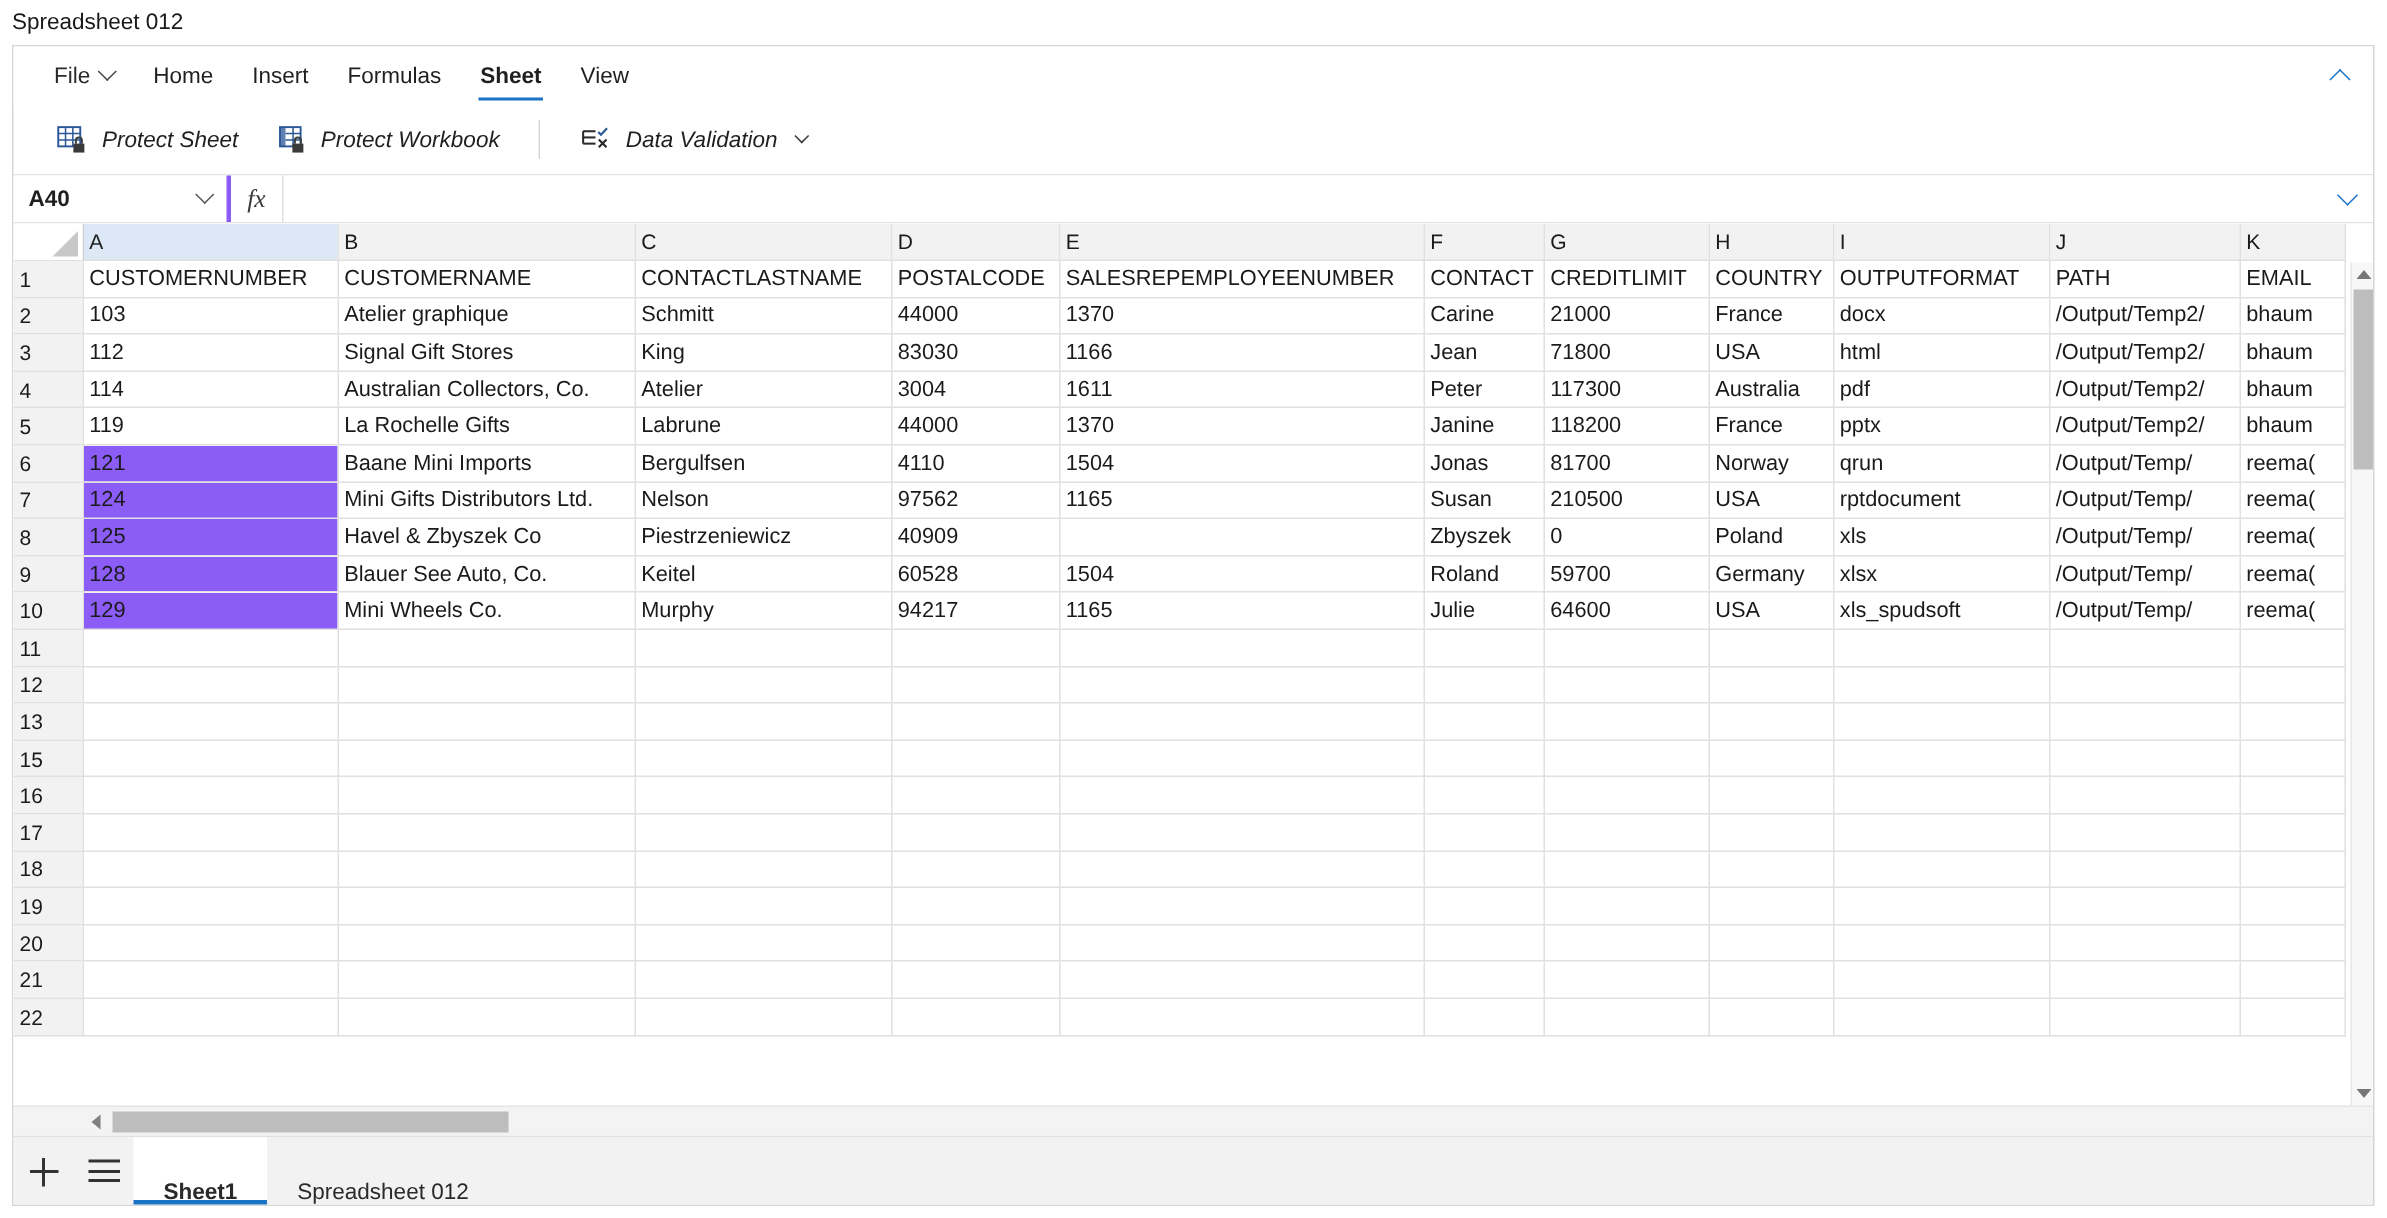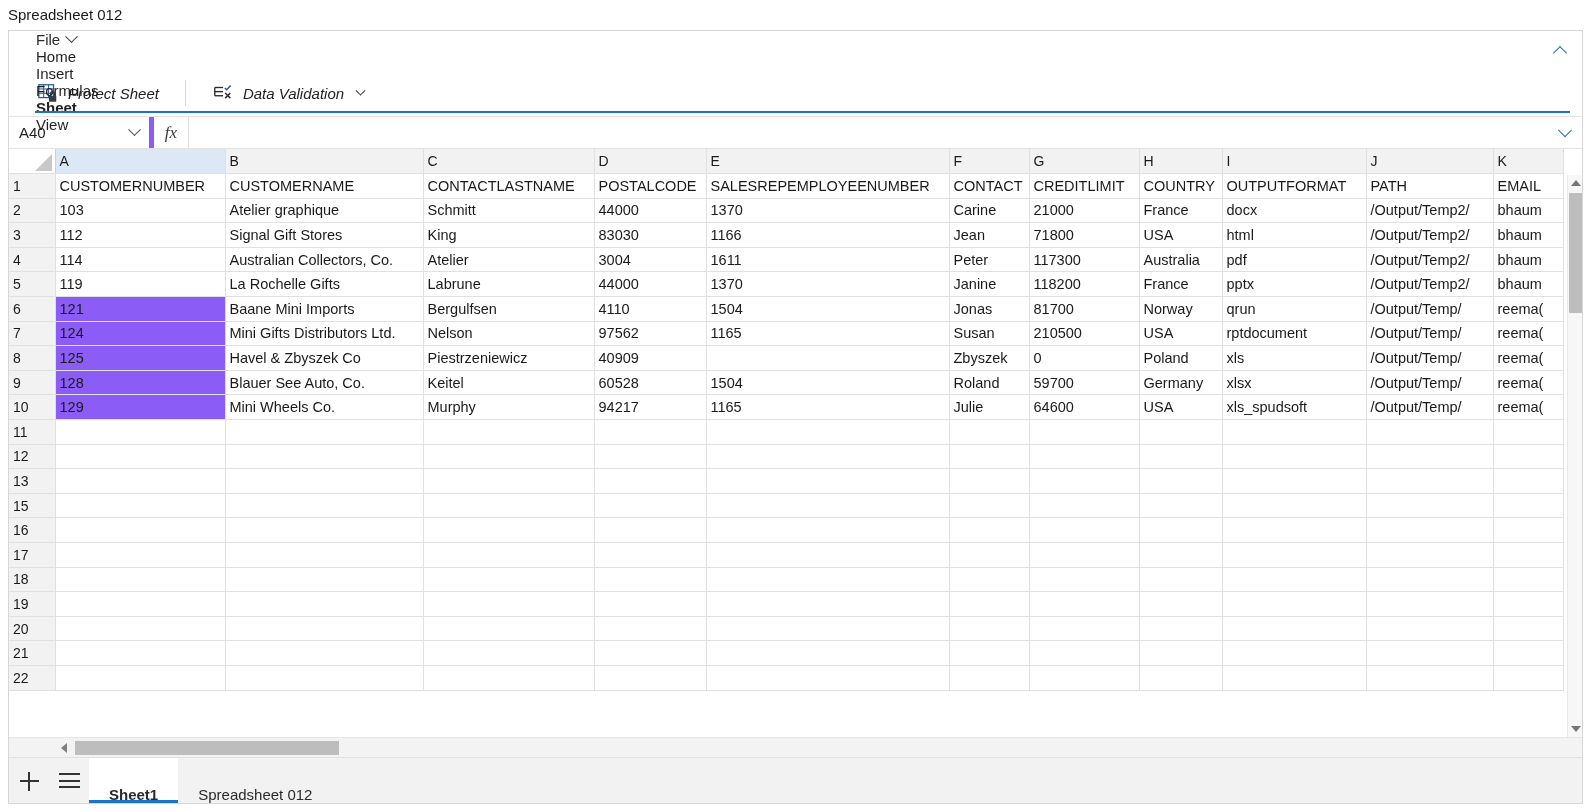--- a/index.html
+++ b/index.html
@@ -30,21 +30,20 @@
   }
 
   
   .ribbon-tabs {
     height: 39px;
     display: flex;
     align-items: stretch;
     padding-left: 14px;
     position: relative;
     background: #fff;
-    flex-direction: column;
   }
   .rtab {
     display: flex; align-items: center;
     padding: 0 13px;
     font-size: 15px;
     color: #1f1f1f;
     cursor: pointer;
     position: relative;
   }
   .rtab.file { gap: 7px; color: #2b2b2b; }
@@ -110,24 +109,25 @@
   .fbar {
     height: 32px;
     display: flex; align-items: stretch;
     border-bottom: 1px solid #e3e3e3;
     background: #fff;
   }
   .namebox {
     width: 145px;
     display: flex; align-items: center;
     padding: 0 10px;
-    border-right: 5px solid #8b5cf6;
+    border-right: 3px solid #8b5cf6;
     font-size: 15px; color: #1f1f1f;
     justify-content: space-between;
     cursor: text;
+    font-weight: bold;
   }
   .namebox .nchev {
     width: 9px; height: 9px;
     border-right: 1.3px solid #555; border-bottom: 1.3px solid #555;
     transform: rotate(45deg) translate(-2px,-2px);
   }
   .fx {
     width: 34px;
     display: flex; align-items: center; justify-content: center;
     font-family: "Liberation Serif", serif;
@@ -354,20 +354,32 @@
         <line x1="2" y1="7.6" x2="18" y2="7.6" stroke="#2b5797" stroke-width="1.1"></line>
         <line x1="2" y1="12.3" x2="18" y2="12.3" stroke="#2b5797" stroke-width="1.1"></line>
         <line x1="7.3" y1="3" x2="7.3" y2="17" stroke="#2b5797" stroke-width="1.1"></line>
         <line x1="12.6" y1="3" x2="12.6" y2="17" stroke="#2b5797" stroke-width="1.1"></line>
         <rect x="13" y="15" width="8" height="6.5" fill="#3a3a3a"></rect>
         <path d="M14.8 15 v-2.2 a2.2 2.2 0 0 1 4.4 0 V15" fill="none" stroke="#3a3a3a" stroke-width="1.4"></path>
       </svg>
       <span>Protect Sheet</span>
     </div>
 
+    <div class="rbtn">
+      <svg class="ico" viewBox="0 0 24 24">
+        <rect x="4" y="3" width="15" height="14" fill="none" stroke="#2b5797" stroke-width="1.4"></rect>
+        <rect x="4" y="3" width="4" height="14" fill="#2b5797" opacity="0.75"></rect>
+        <line x1="8" y1="7.6" x2="19" y2="7.6" stroke="#2b5797" stroke-width="1.1"></line>
+        <line x1="8" y1="12.3" x2="19" y2="12.3" stroke="#2b5797" stroke-width="1.1"></line>
+        <line x1="13.5" y1="3" x2="13.5" y2="17" stroke="#2b5797" stroke-width="1.1"></line>
+        <rect x="13" y="15" width="8" height="6.5" fill="#3a3a3a"></rect>
+        <path d="M14.8 15 v-2.2 a2.2 2.2 0 0 1 4.4 0 V15" fill="none" stroke="#3a3a3a" stroke-width="1.4"></path>
+      </svg>
+      <span>Protect Workbook</span>
+    </div>
 
     <div class="rsep"></div>
 
     <div class="rbtn">
       <svg class="ico" viewBox="0 0 24 24">
         <line x1="3" y1="6" x2="12" y2="6" stroke="#2b2b2b" stroke-width="1.5"></line>
         <line x1="3" y1="10.5" x2="12" y2="10.5" stroke="#2b2b2b" stroke-width="1.5"></line>
         <line x1="3" y1="15" x2="12" y2="15" stroke="#2b2b2b" stroke-width="1.5"></line>
         <line x1="3" y1="6" x2="3" y2="15" stroke="#2b2b2b" stroke-width="1.5"></line>
         <path d="M14 6.5 l2 2 l4.4 -4.6" fill="none" stroke="#2b5797" stroke-width="1.6"></path>

